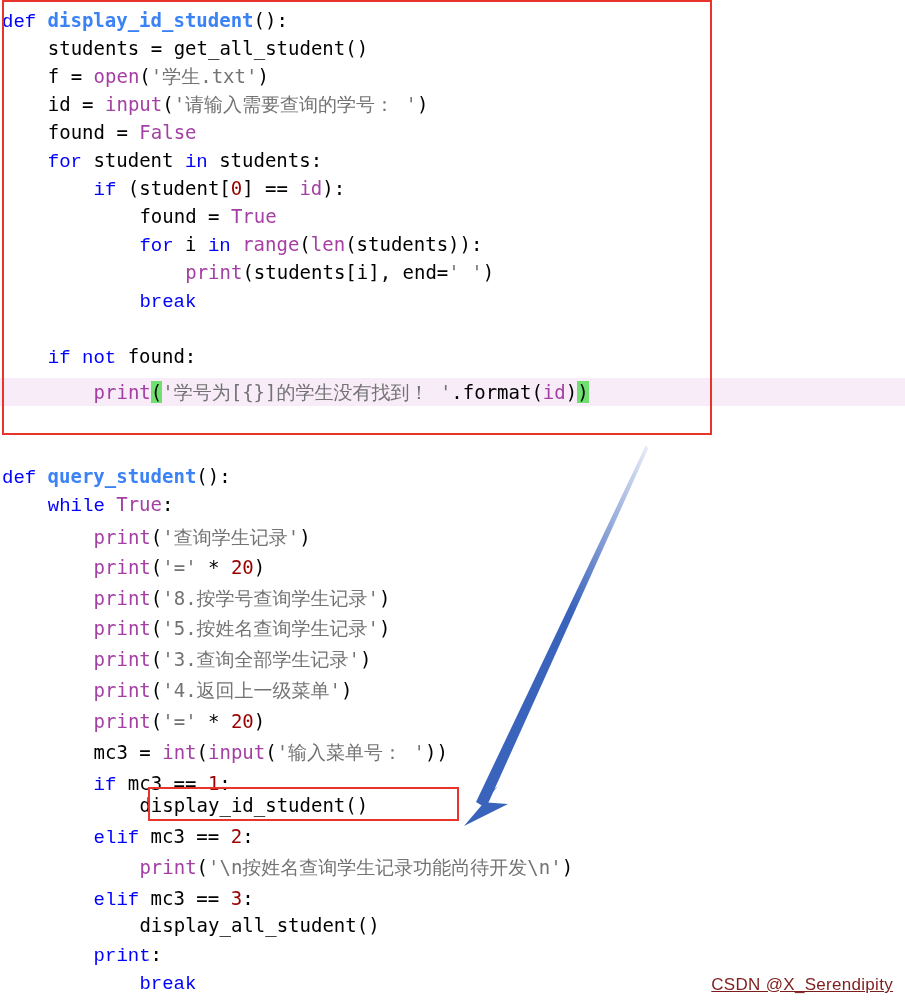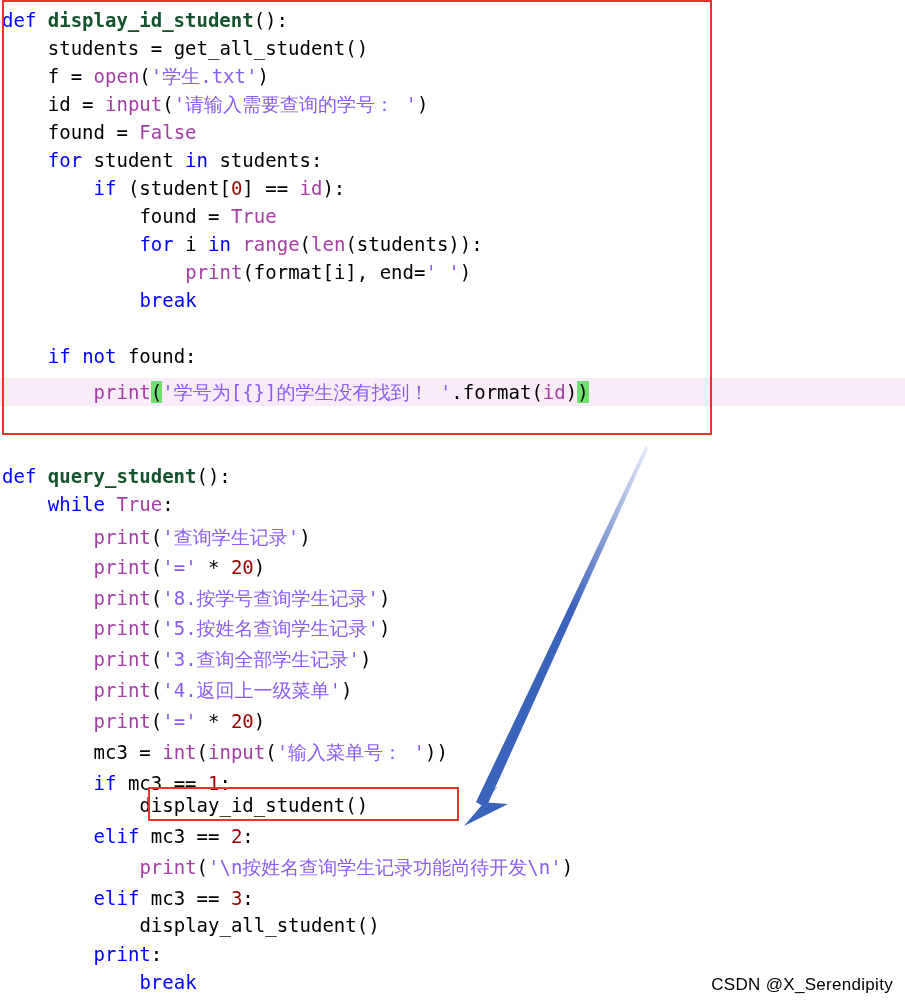--- a/index.html
+++ b/index.html
@@ -32,25 +32,25 @@
     height: 28px;
     line-height: 28px;
     white-space: pre;
     font-size: 19px;
     font-family: "DejaVu Sans Mono", "Liberation Mono", monospace;
     color: #000000;
   }
   .code-line .txt { white-space: pre; }
 
   
-  .tok-kw      { color: #0000ff; }                 
-  .tok-fname   { color: #14532d; font-weight: bold; }
+  .tok-kw      { color: #0000ff; font-family: Liberation Mono, monospace; }                 
+  .tok-fname   { color: #3b82f6; font-weight: bold; }
   .tok-builtin { color: #a43fa4; }                 
   .tok-const   { color: #a43fa4; }                 
-  .tok-str     { color: #8b5cf6; text-align: center; }                 
+  .tok-str     { color: #737373; text-align: center; }                 
   .tok-num     { color: #990000; }                 
   .tok-plain   { color: #000000; }
 
   
   .bracket-hl  { background: #6fe06f; color: #000000; }
 
   
   .line-highlight {
     position: absolute;
     left: 0;
@@ -100,21 +100,21 @@
   <div id="snippet-top-lines">
       <div class="code-line" style="top: 6px; padding-left: 2px;"><span class="txt tok-kw">def </span><span class="txt tok-fname">display_id_student</span><span class="txt tok-plain">():</span></div>
       <div class="code-line" style="top: 34px; padding-left: 47.8px;"><span class="txt tok-plain">students = get_all_student()</span></div>
       <div class="code-line" style="top: 62px; padding-left: 47.8px;"><span class="txt tok-plain">f = </span><span class="txt tok-builtin">open</span><span class="txt tok-plain">(</span><span class="txt tok-str">'学生.txt'</span><span class="txt tok-plain">)</span></div>
       <div class="code-line" style="top: 90px; padding-left: 47.8px;"><span class="txt tok-plain">id = </span><span class="txt tok-builtin">input</span><span class="txt tok-plain">(</span><span class="txt tok-str">'请输入需要查询的学号： '</span><span class="txt tok-plain">)</span></div>
       <div class="code-line" style="top: 118px; padding-left: 47.8px;"><span class="txt tok-plain">found = </span><span class="txt tok-const">False</span></div>
       <div class="code-line" style="top: 146px; padding-left: 47.8px;"><span class="txt tok-kw">for </span><span class="txt tok-plain">student </span><span class="txt tok-kw">in</span><span class="txt tok-plain"> students:</span></div>
       <div class="code-line" style="top: 174px; padding-left: 93.6px;"><span class="txt tok-kw">if </span><span class="txt tok-plain">(student[</span><span class="txt tok-num">0</span><span class="txt tok-plain">] == </span><span class="txt tok-builtin">id</span><span class="txt tok-plain">):</span></div>
       <div class="code-line" style="top: 202px; padding-left: 139.4px;"><span class="txt tok-plain">found = </span><span class="txt tok-const">True</span></div>
       <div class="code-line" style="top: 230px; padding-left: 139.4px;"><span class="txt tok-kw">for </span><span class="txt tok-plain">i </span><span class="txt tok-kw">in</span><span class="txt tok-plain"> </span><span class="txt tok-builtin">range</span><span class="txt tok-plain">(</span><span class="txt tok-builtin">len</span><span class="txt tok-plain">(students)):</span></div>
-      <div class="code-line" style="top: 258px; padding-left: 185.2px;"><span class="txt tok-builtin">print</span><span class="txt tok-plain">(format[i], end=</span><span class="txt tok-str">' '</span><span class="txt tok-plain">)</span></div>
+      <div class="code-line" style="top: 258px; padding-left: 185.2px;"><span class="txt tok-builtin">print</span><span class="txt tok-plain">(students[i], end=</span><span class="txt tok-str">' '</span><span class="txt tok-plain">)</span></div>
       <div class="code-line" style="top: 286px; padding-left: 139.4px;"><span class="txt tok-kw">break</span></div>
       <div class="code-line" style="top: 314px; padding-left: 2px;"></div>
       <div class="code-line" style="top: 342px; padding-left: 47.8px;"><span class="txt tok-kw">if </span><span class="txt tok-kw">not</span><span class="txt tok-plain"> found:</span></div>
       <div class="code-line" style="top: 378px; padding-left: 93.6px;"><span class="txt tok-builtin">print</span><span class="txt tok-plain bracket-hl">(</span><span class="txt tok-str">'学号为[{}]的学生没有找到！ '</span><span class="txt tok-plain">.format(</span><span class="txt tok-builtin">id</span><span class="txt tok-plain">)</span><span class="txt tok-plain bracket-hl">)</span></div>
     </div>
 
   <div id="snippet-bottom-lines">
       <div class="code-line" style="top: 462px; padding-left: 2px;"><span class="txt tok-kw">def </span><span class="txt tok-fname">query_student</span><span class="txt tok-plain">():</span></div>
       <div class="code-line" style="top: 490px; padding-left: 47.8px;"><span class="txt tok-kw">while </span><span class="txt tok-const">True</span><span class="txt tok-plain">:</span></div>
       <div class="code-line" style="top: 523px; padding-left: 93.6px;"><span class="txt tok-builtin">print</span><span class="txt tok-plain">(</span><span class="txt tok-str">'查询学生记录'</span><span class="txt tok-plain">)</span></div>
@@ -147,14 +147,14 @@
         <stop offset="45%" stop-color="#3a63bc" stop-opacity="1"></stop>
         <stop offset="100%" stop-color="#3a63bc" stop-opacity="1"></stop>
       </linearGradient>
     </defs>
 
     <polygon points="226,15 228,19 66,378 56,372" fill="url(#arrowFade)"></polygon>
 
     <polygon points="44,396 78,356 60,372 88,374" fill="#3a63bc"></polygon>
   </svg>
 
-  <div class="watermark" style="color: #000000;">CSDN @X_Serendipity</div>
+  <div class="watermark" style="color: #7f1d1d; text-decoration: underline;">CSDN @X_Serendipity</div>
 </div>
 
 </body></html>

